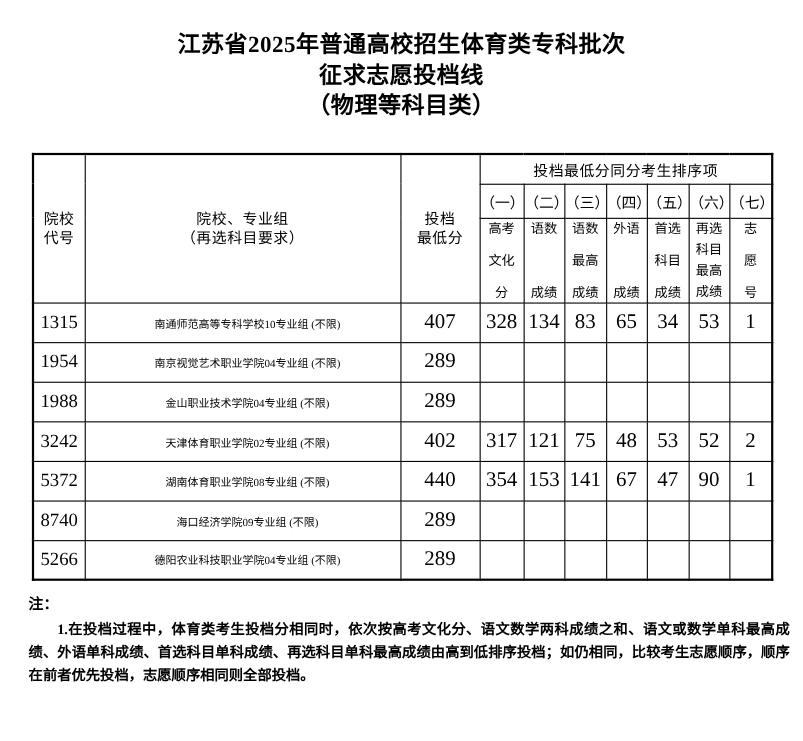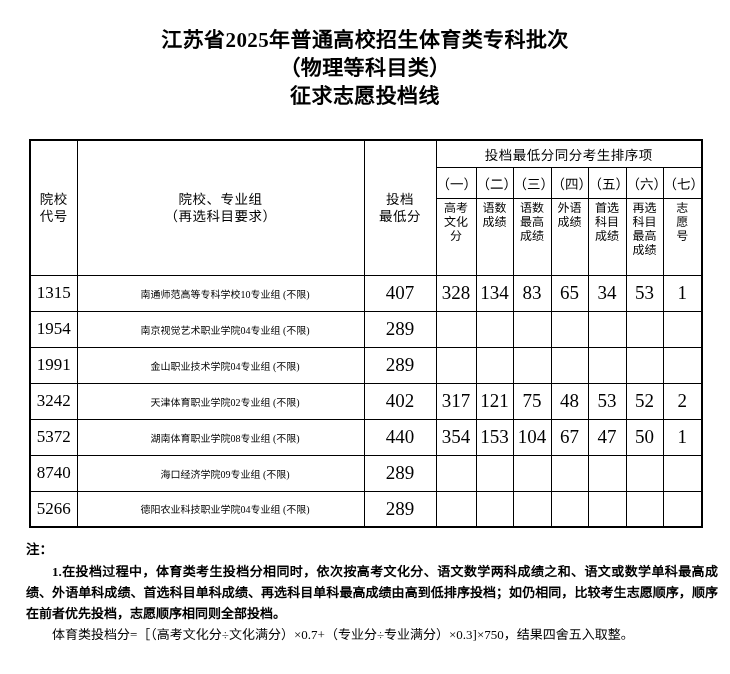--- a/index.html
+++ b/index.html
@@ -82,21 +82,21 @@
   .hdr-tall {
     font-size: 13.5px;
     line-height: 17px;
   }
 
   
   .vlabel {
     display: flex;
     flex-direction: column;
     align-items: center;
-    justify-content: flex-start;
+    justify-content: space-between;
     height: 100%;
     line-height: 14px;
     font-size: 12px;
     letter-spacing: 0px;
   }
   .vlabel span { display: block; white-space: nowrap; }
 
   tbody tr { height: 36px; }
   td.code-cell  { font-size: 17px; }
   td.name-cell  {
@@ -131,22 +131,22 @@
     text-indent: 2em;
     margin: 0;
     white-space: nowrap;
   }
 </style>
 </head>
 <body>
 
 <div class="title-block">
   <span class="title-line">江苏省2025年普通高校招生体育类专科批次</span>
+  <span class="title-line">征求志愿投档线</span>
   <span class="title-line">（物理等科目类）</span>
-  <span class="title-line">征求志愿投档线</span>
 </div>
 
 <div class="table-wrap">
   <table class="score-table">
     <colgroup>
       <col class="c-code">
         <col class="c-name">
         <col class="c-score">
       <col class="c-n1">
         <col class="c-n2">
@@ -251,21 +251,21 @@
           <td class="num-cell">289</td>
           <td class="num-cell"></td>
           <td class="num-cell"></td>
           <td class="num-cell"></td>
           <td class="num-cell"></td>
           <td class="num-cell"></td>
           <td class="num-cell"></td>
           <td class="num-cell"></td>
         </tr>
         <tr>
-          <td class="code-cell">1991</td>
+          <td class="code-cell">1988</td>
           <td class="name-cell">金山职业技术学院04专业组 (不限)</td>
           <td class="num-cell">289</td>
           <td class="num-cell"></td>
           <td class="num-cell"></td>
           <td class="num-cell"></td>
           <td class="num-cell"></td>
           <td class="num-cell"></td>
           <td class="num-cell"></td>
           <td class="num-cell"></td>
         </tr>
@@ -280,24 +280,24 @@
           <td class="num-cell">53</td>
           <td class="num-cell">52</td>
           <td class="num-cell">2</td>
         </tr>
         <tr>
           <td class="code-cell">5372</td>
           <td class="name-cell">湖南体育职业学院08专业组 (不限)</td>
           <td class="num-cell">440</td>
           <td class="num-cell">354</td>
           <td class="num-cell">153</td>
-          <td class="num-cell">104</td>
+          <td class="num-cell">141</td>
           <td class="num-cell">67</td>
           <td class="num-cell">47</td>
-          <td class="num-cell">50</td>
+          <td class="num-cell">90</td>
           <td class="num-cell">1</td>
         </tr>
         <tr>
           <td class="code-cell">8740</td>
           <td class="name-cell">海口经济学院09专业组 (不限)</td>
           <td class="num-cell">289</td>
           <td class="num-cell"></td>
           <td class="num-cell"></td>
           <td class="num-cell"></td>
           <td class="num-cell"></td>
@@ -317,14 +317,13 @@
           <td class="num-cell"></td>
           <td class="num-cell"></td>
         </tr>
       </tbody>
   </table>
 </div>
 
 <div class="notes">
   <div class="notes-title">注：</div>
   <p class="note-para">1.在投档过程中，体育类考生投档分相同时，依次按高考文化分、语文数学两科成绩之和、语文或数学单科最高成绩、外语单科成绩、首选科目单科成绩、再选科目单科最高成绩由高到低排序投档；如仍相同，比较考生志愿顺序，顺序在前者优先投档，志愿顺序相同则全部投档。</p>
-  <p class="note-formula">体育类投档分=［（高考文化分÷文化满分）×0.7+（专业分÷专业满分）×0.3]×750，结果四舍五入取整。</p>
 </div>
 
 </body></html>

